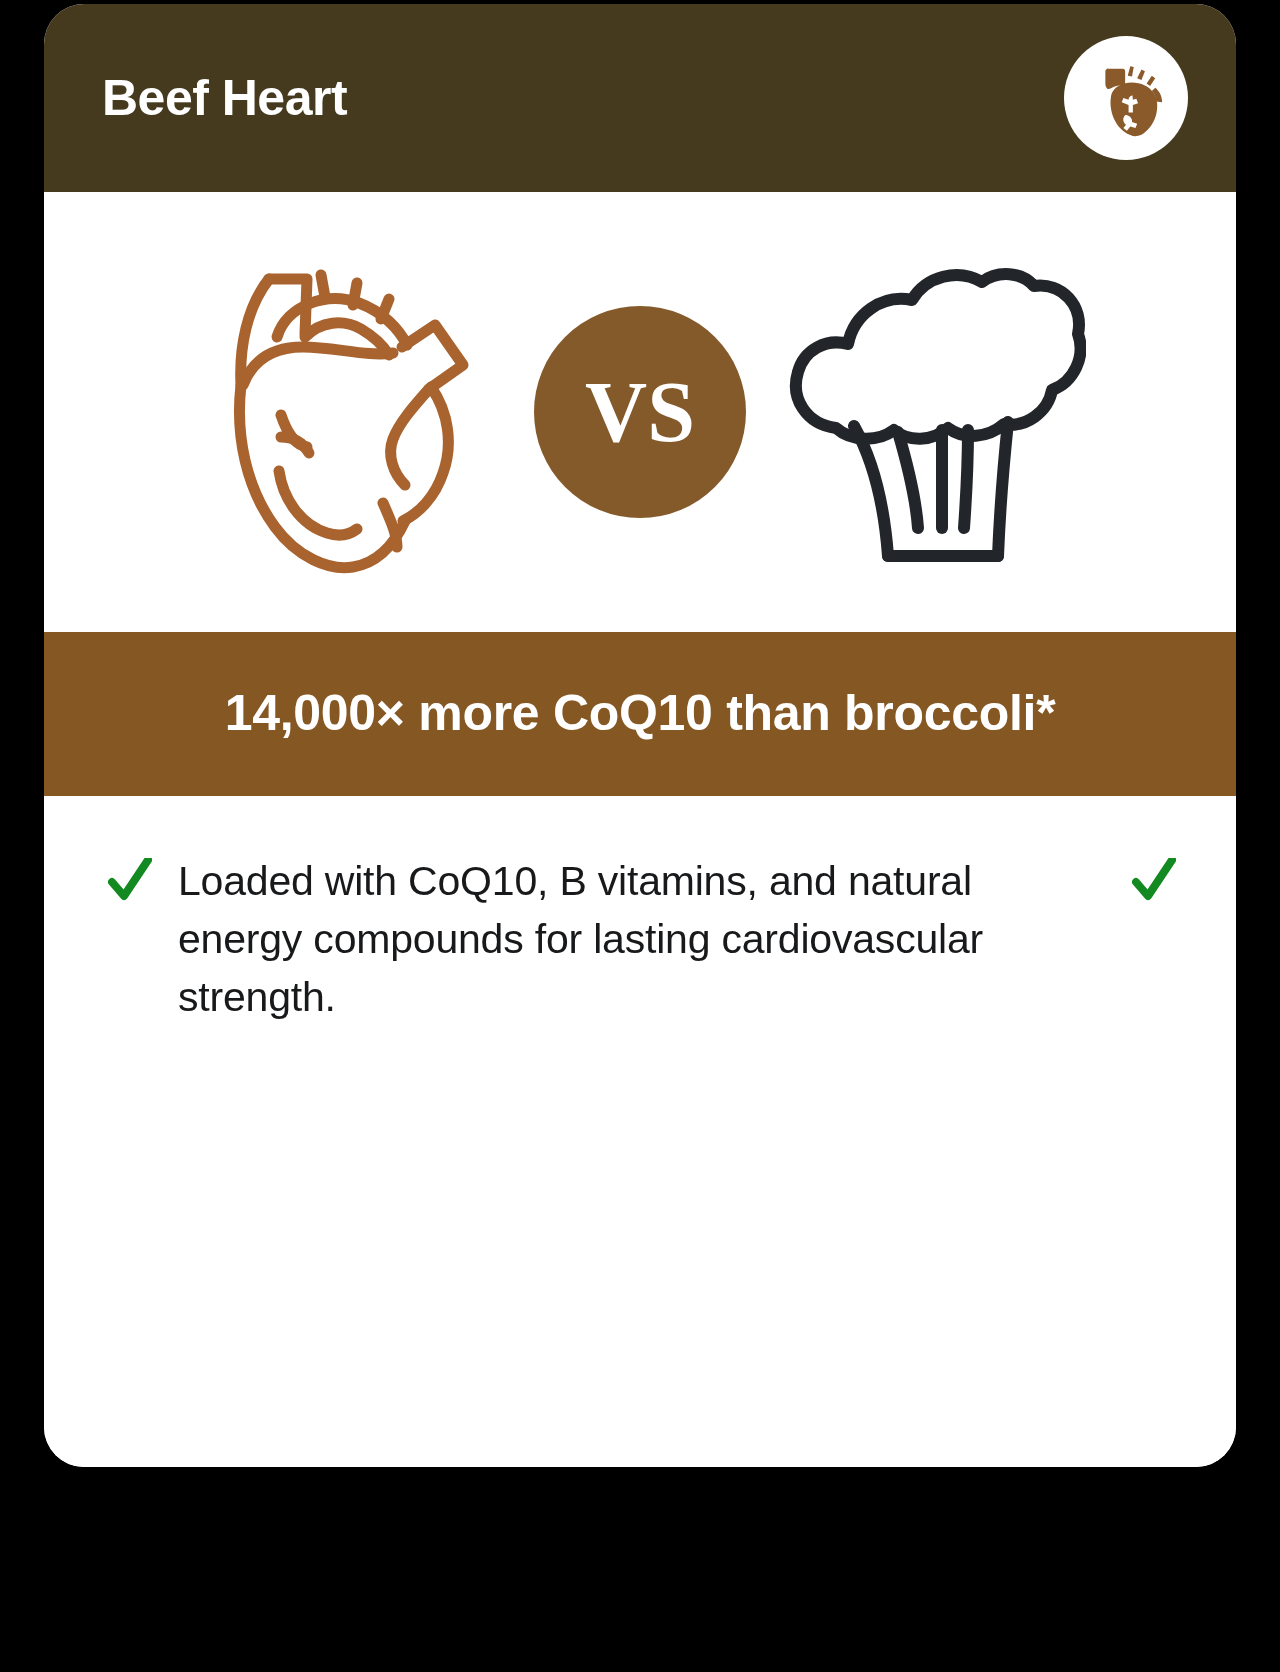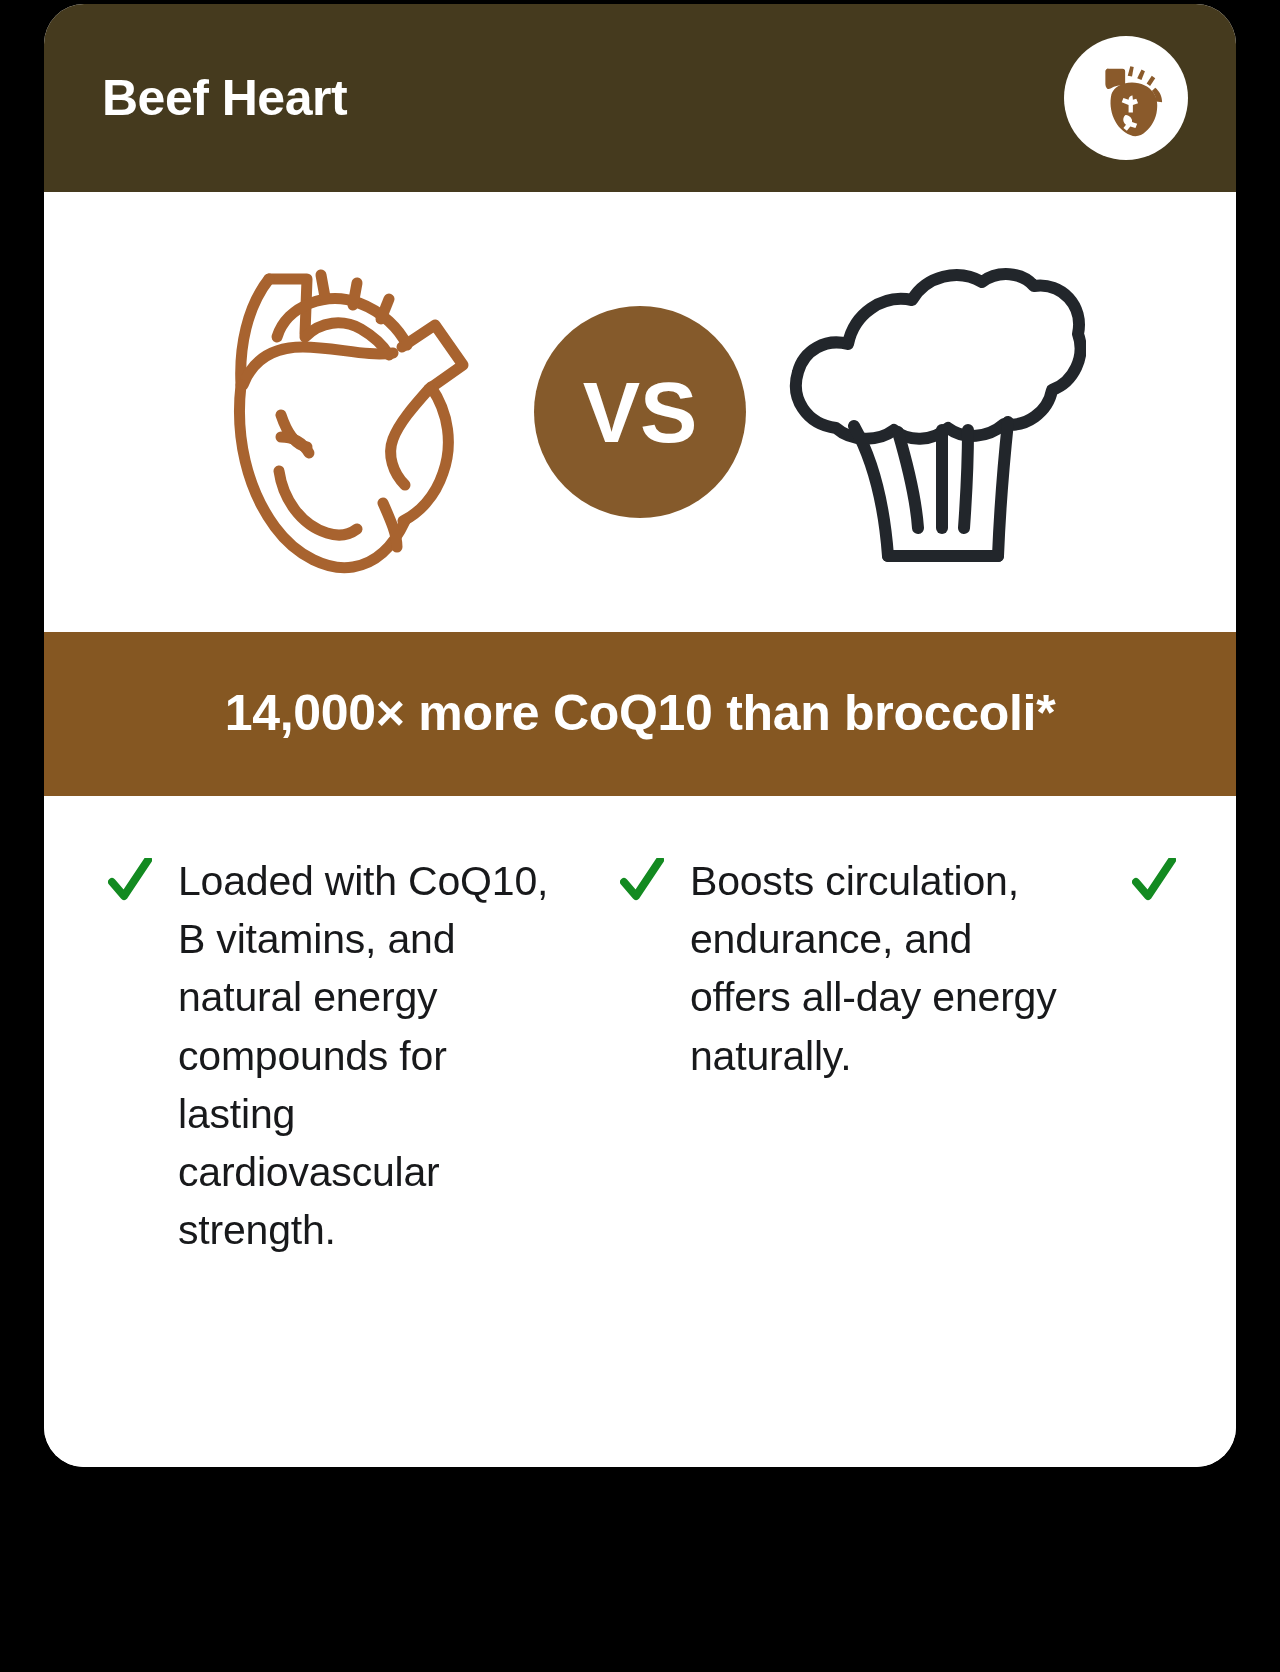--- a/index.html
+++ b/index.html
@@ -59,20 +59,21 @@
 
   
   .compare-row {
     flex: 0 0 440px;
     height: 440px;
     background: #ffffff;
     display: flex;
     align-items: center;
     justify-content: center;
     gap: 0;
+    font-family: Liberation Serif, serif;
   }
   .compare-cell {
     width: 370px;
     display: flex;
     align-items: center;
     justify-content: center;
   }
   .compare-cell svg { display: block; }
 
   .vs-badge {
@@ -243,32 +244,24 @@
 
     <div class="benefit-item">
       <span class="check-icon">
         <svg width="44" height="46" viewBox="0 0 44 46" aria-hidden="true">
           <path d="M4 24 L16 38 L40 2" fill="none" stroke="#138A21" stroke-width="8" stroke-linecap="round" stroke-linejoin="round"></path>
         </svg>
       </span>
       <span class="benefit-text">Loaded with CoQ10, B vitamins, and natural energy compounds for lasting cardiovascular strength.</span>
     </div>
 
+
     <div class="benefit-item">
       <span class="check-icon">
         <svg width="44" height="46" viewBox="0 0 44 46" aria-hidden="true">
           <path d="M4 24 L16 38 L40 2" fill="none" stroke="#138A21" stroke-width="8" stroke-linecap="round" stroke-linejoin="round"></path>
         </svg>
       </span>
-      <span class="benefit-text">Boosts circulation, endurance, and offers all-day energy naturally.</span>
-    </div>
-
-    <div class="benefit-item">
-      <span class="check-icon">
-        <svg width="44" height="46" viewBox="0 0 44 46" aria-hidden="true">
-          <path d="M4 24 L16 38 L40 2" fill="none" stroke="#138A21" stroke-width="8" stroke-linecap="round" stroke-linejoin="round"></path>
-        </svg>
-      </span>
     </div>
 
   </div>
 
 </div>
 
 </body></html>

